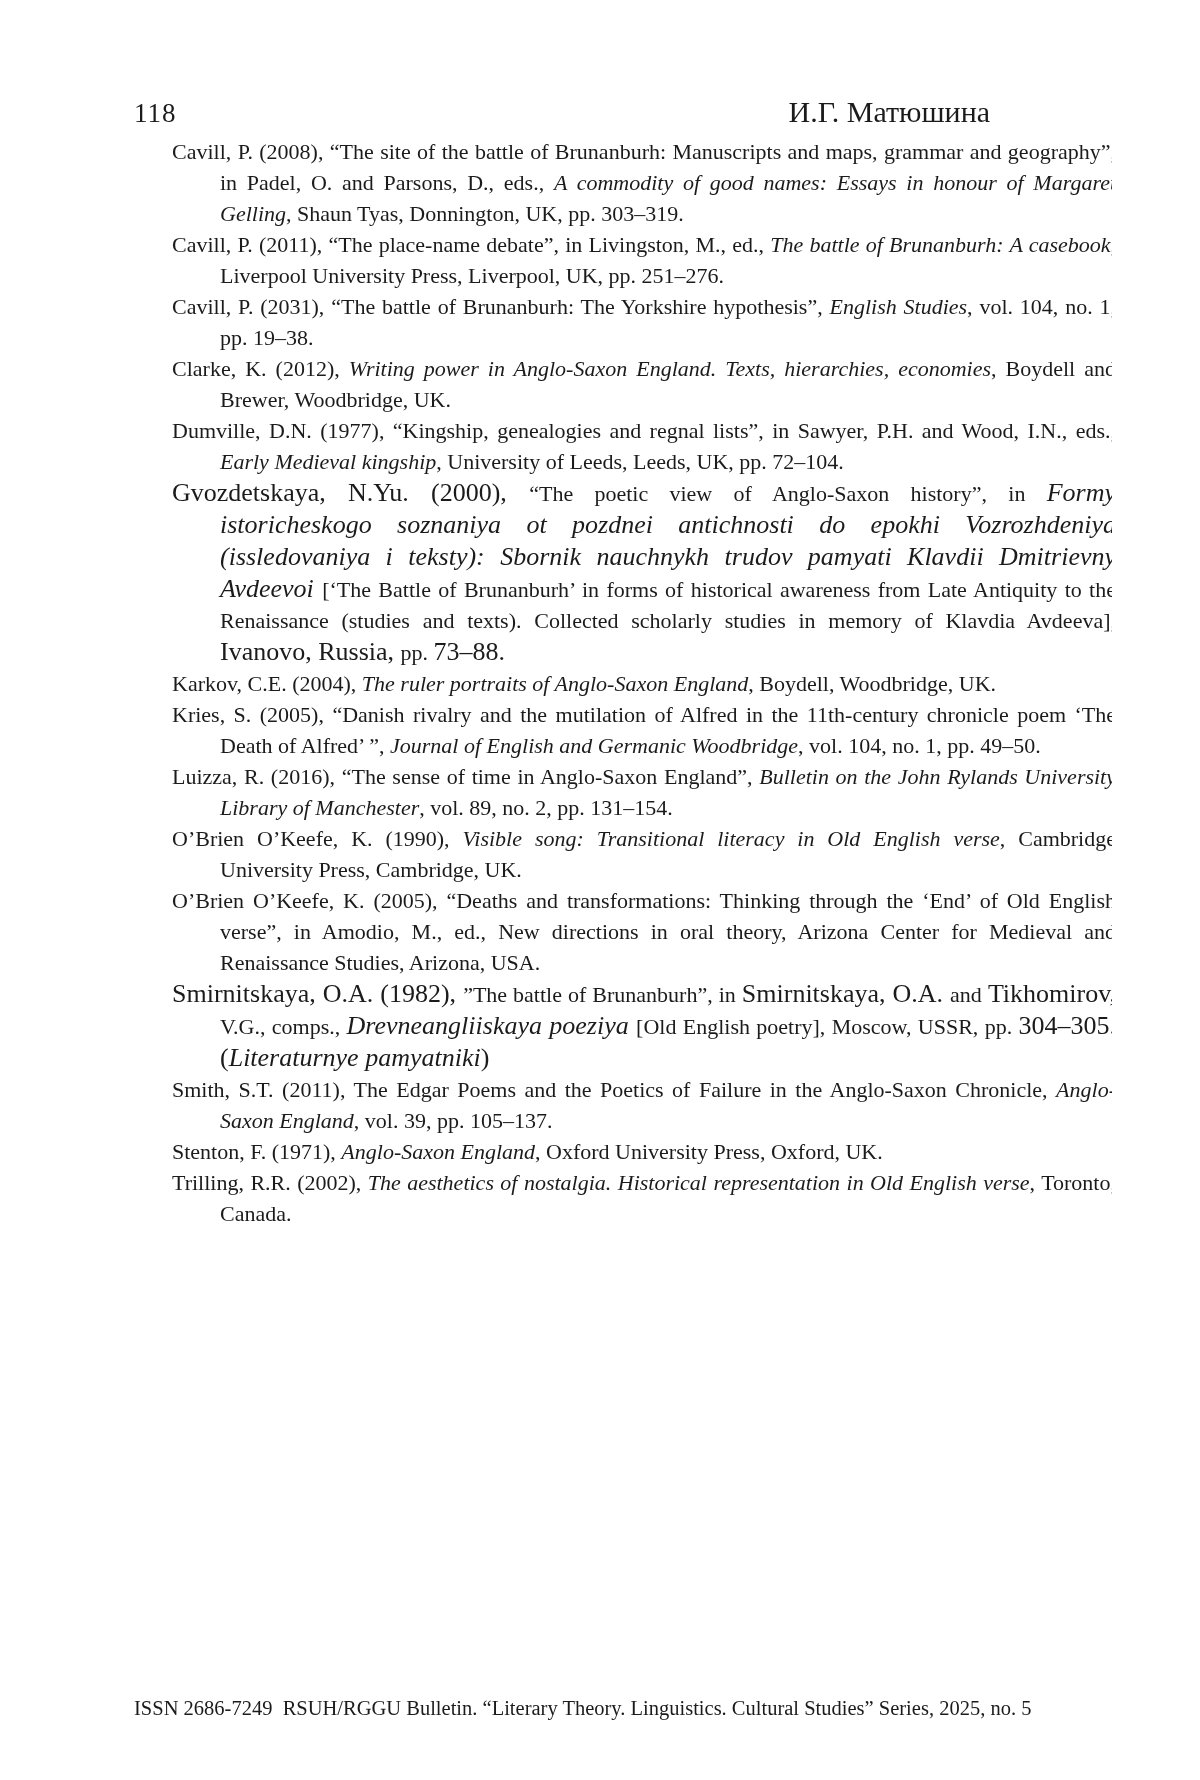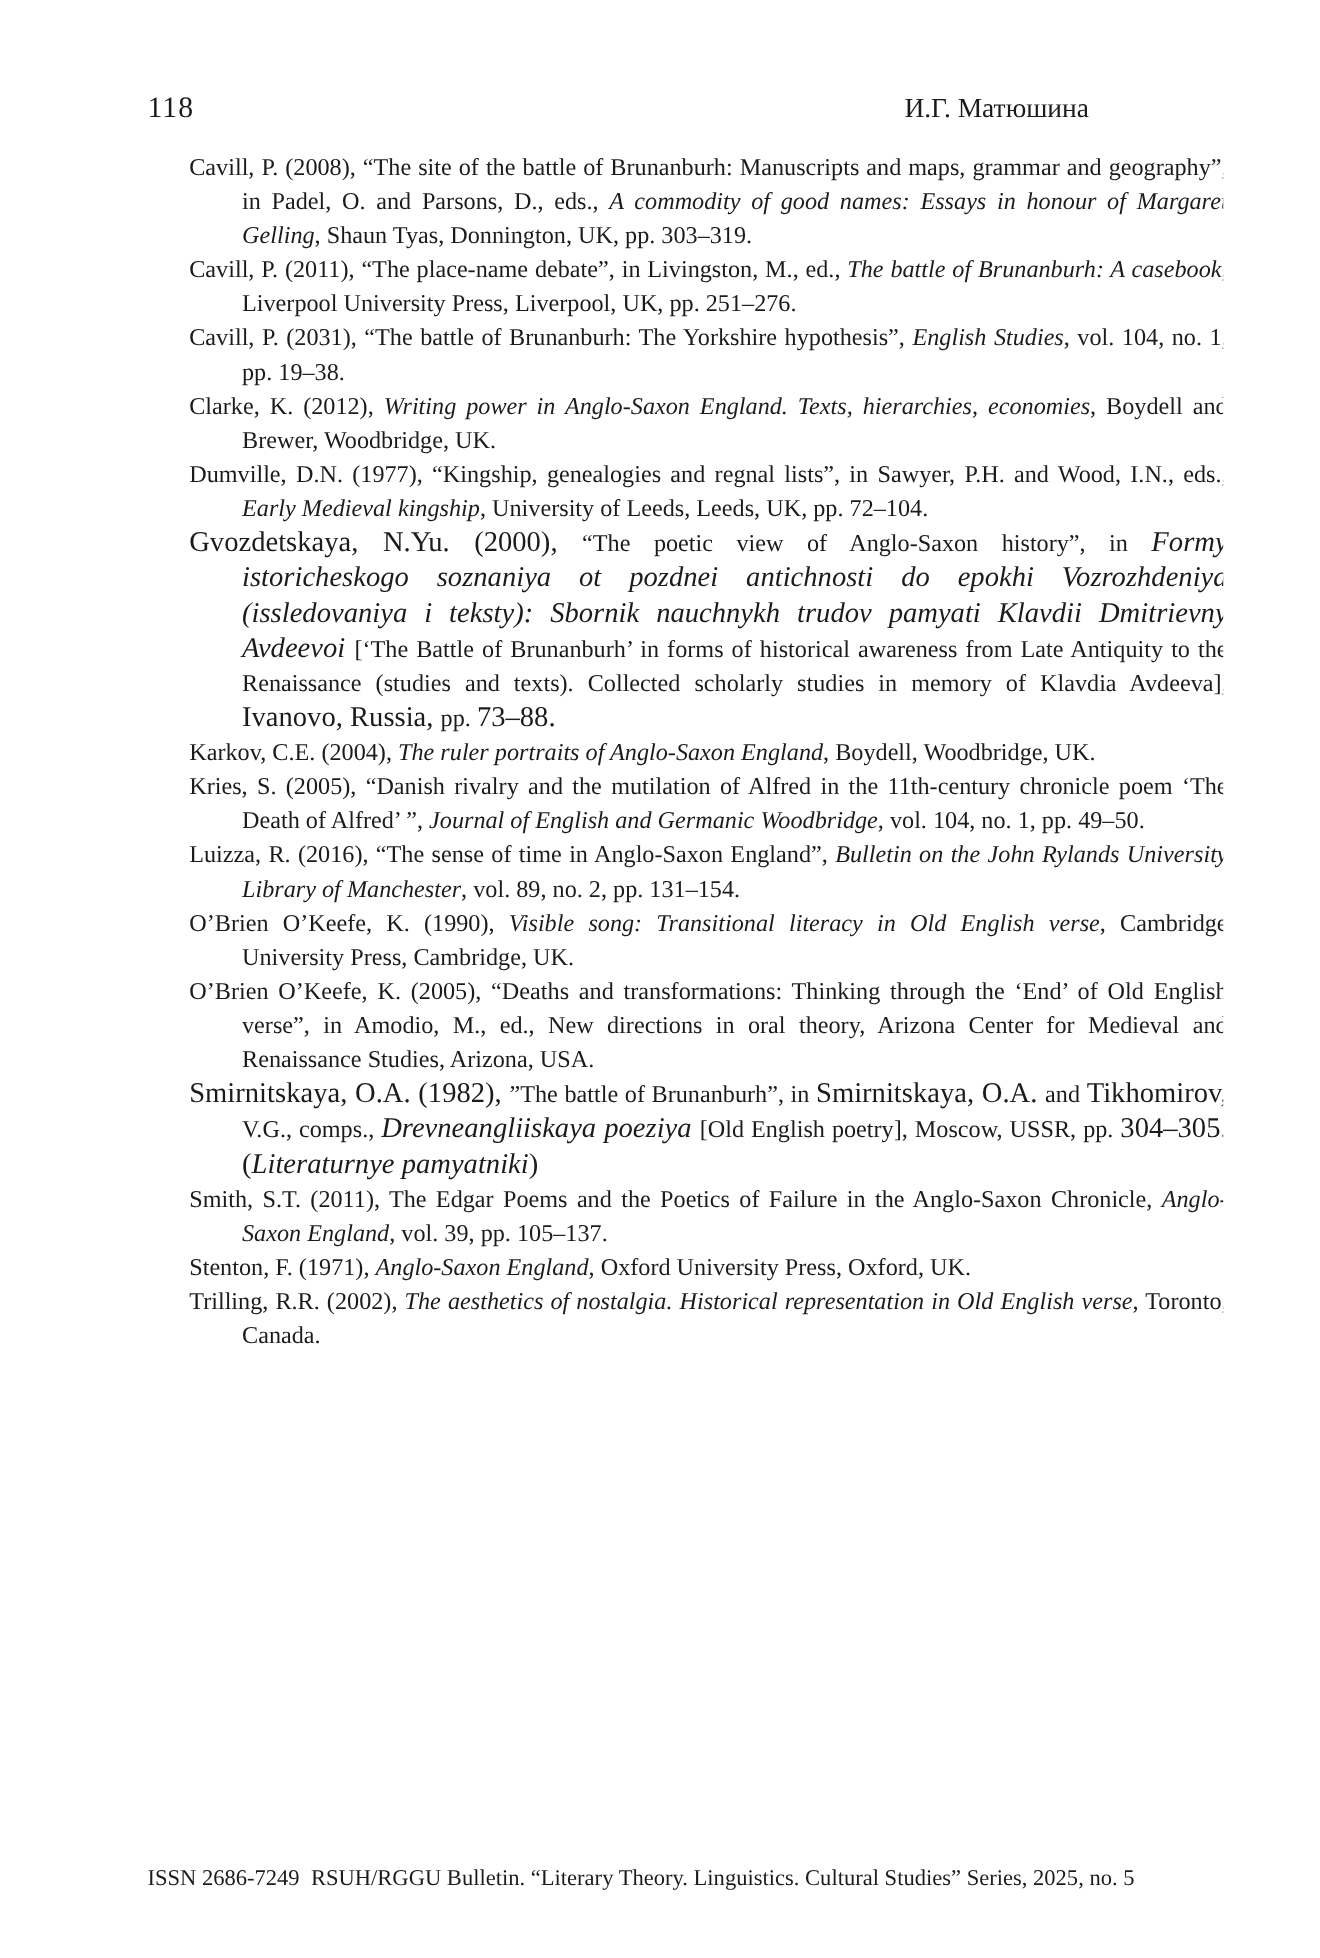--- a/index.html
+++ b/index.html
@@ -23,21 +23,22 @@
     top: 82px;
     display: flex;
     justify-content: space-between;
     align-items: baseline;
   }
   .pagenum {
     font-size: 27px;
     letter-spacing: 1px;
   }
   .author {
-    font-size: 25px;
+    font-size: 30px;
+    margin-top: 13px;
   }
   .refs {
     position: absolute;
     left: 134px;
     width: 944px;
     top: 136px;
     margin-left: 38px;
   }
   .ref {
     margin: 0;

